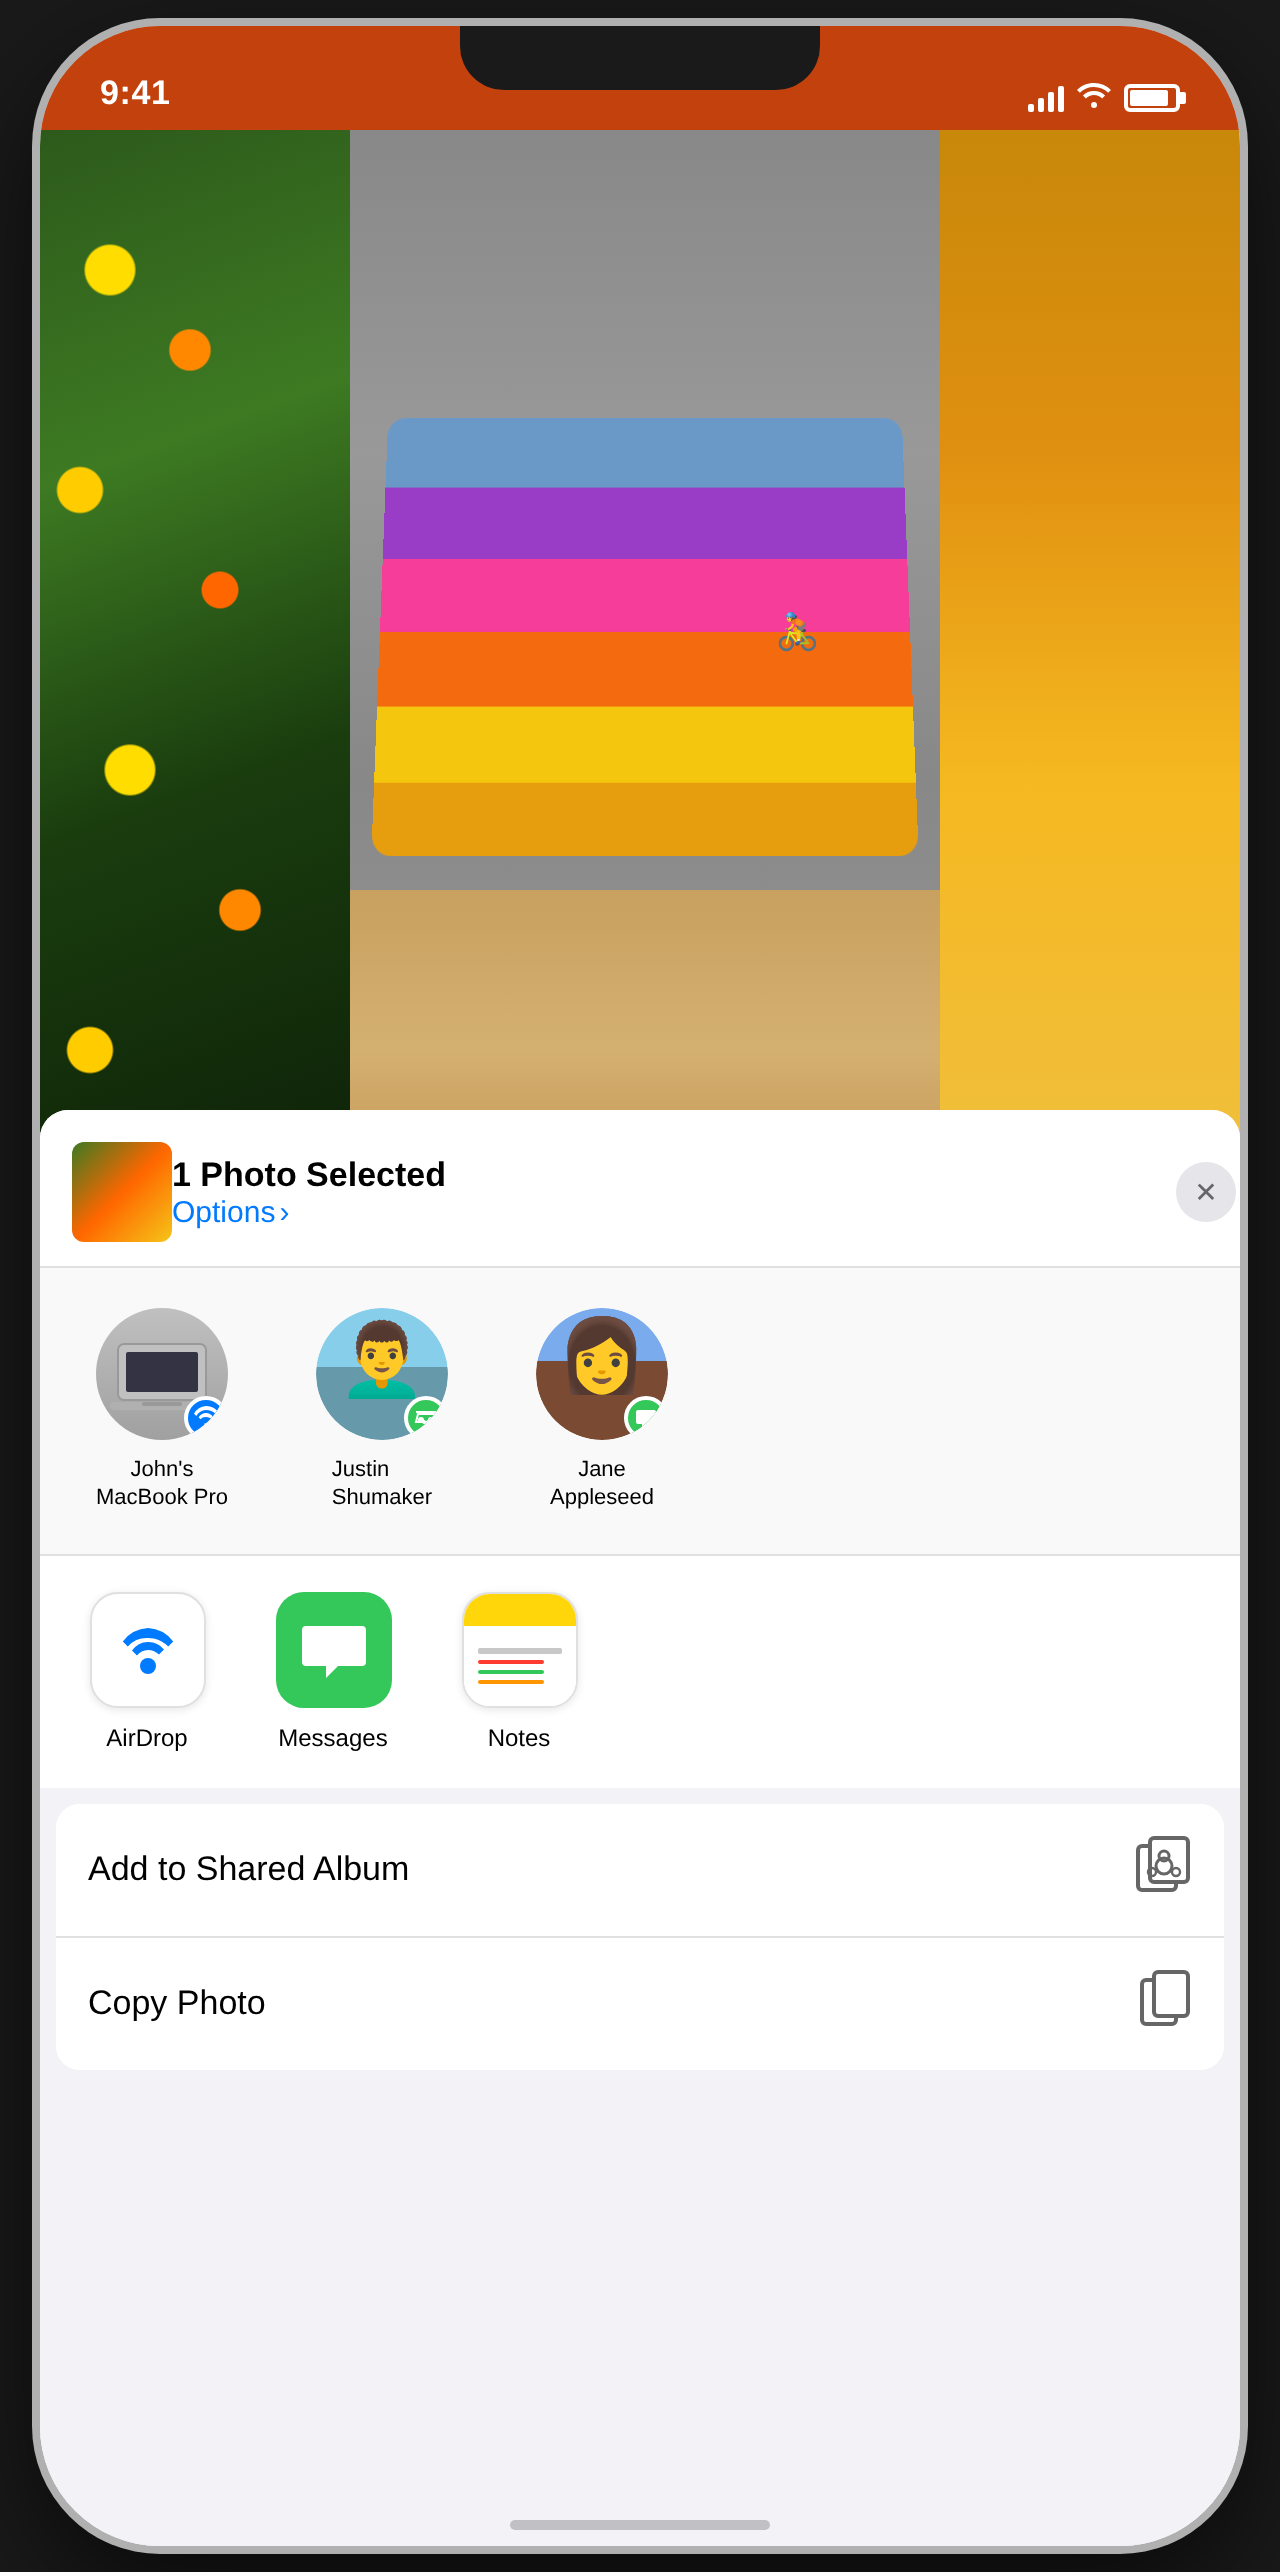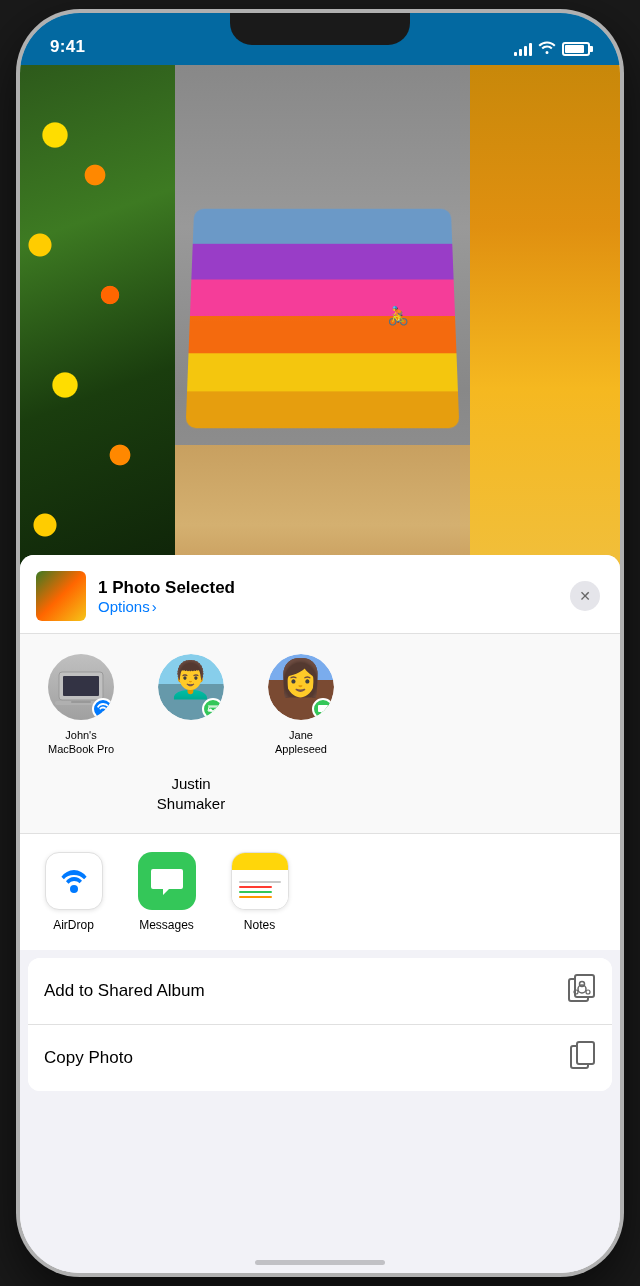--- a/index.html
+++ b/index.html
@@ -41,21 +41,21 @@
       z-index: 100;
     }
 
     
     .status-bar {
       position: absolute;
       top: 0;
       left: 0;
       right: 0;
       height: 52px;
-      background: #0369a1;
+      background: #c2410c;
       display: flex;
       align-items: flex-end;
       justify-content: space-between;
       padding: 0 30px 8px 30px;
       z-index: 99;
     }
 
     .status-time {
       color: white;
       font-size: 17px;
@@ -220,24 +220,23 @@
       right: 0;
       top: 490px;
       background: #f2f2f7;
       border-radius: 14px 14px 0 0;
       overflow: hidden;
     }
 
     
     .share-header {
       background: white;
-      padding: 16px 20px 12px 16px;
-      display: flex;
-      align-items: center;
-      gap: 12px;
+      padding: 16px 2px 12px 16px;
+      display: flex;
+      align-items: center;
       border-bottom: 0.5px solid #e0e0e0;
     }
 
     .photo-thumbnail {
       width: 50px;
       height: 50px;
       border-radius: 6px;
       background: linear-gradient(135deg, #f5c518 0%, #ff6600 50%, #2d5a1b 100%);
       flex-shrink: 0;
       overflow: hidden;
@@ -588,21 +587,21 @@
             </div>
 
             <div class="message-badge">
               <svg width="12" height="12" viewBox="0 0 12 12" fill="white">
                 <path d="M2 4h8l1 4H1L2 4z M1 3h10 M4 7a1.5 1.5 0 0 0 3 0 M5 7a1.5 1.5 0 0 0 3 0" stroke="white" stroke-width="1" fill="none"></path>
                 <ellipse cx="3.5" cy="7" rx="1.5" ry="1.5" fill="white"></ellipse>
                 <ellipse cx="8.5" cy="7" rx="1.5" ry="1.5" fill="white"></ellipse>
               </svg>
             </div>
           </div>
-          <div class="contact-name" style="white-space:pre-line;font-size:15px;text-align:center;margin-top:46px;">Justin
+          <div class="contact-name" style="white-space:pre-line;font-size:11px;text-align:left;">Justin
 Shumaker</div>
         </div>
 
         <div class="contact-item">
           <div class="contact-avatar" style="position:relative;">
             <div style="width:100%;height:100%;background:linear-gradient(180deg,#7aaced 0%,#7aaced 40%,#7a4a32 40%);border-radius:50%;overflow:hidden;display:flex;align-items:flex-start;justify-content:center;">
               <div style="margin-top:6px;font-size:36px;line-height:1;">👩</div>
             </div>
             <div class="message-badge">
               <svg width="12" height="12" viewBox="0 0 12 12" fill="white">

